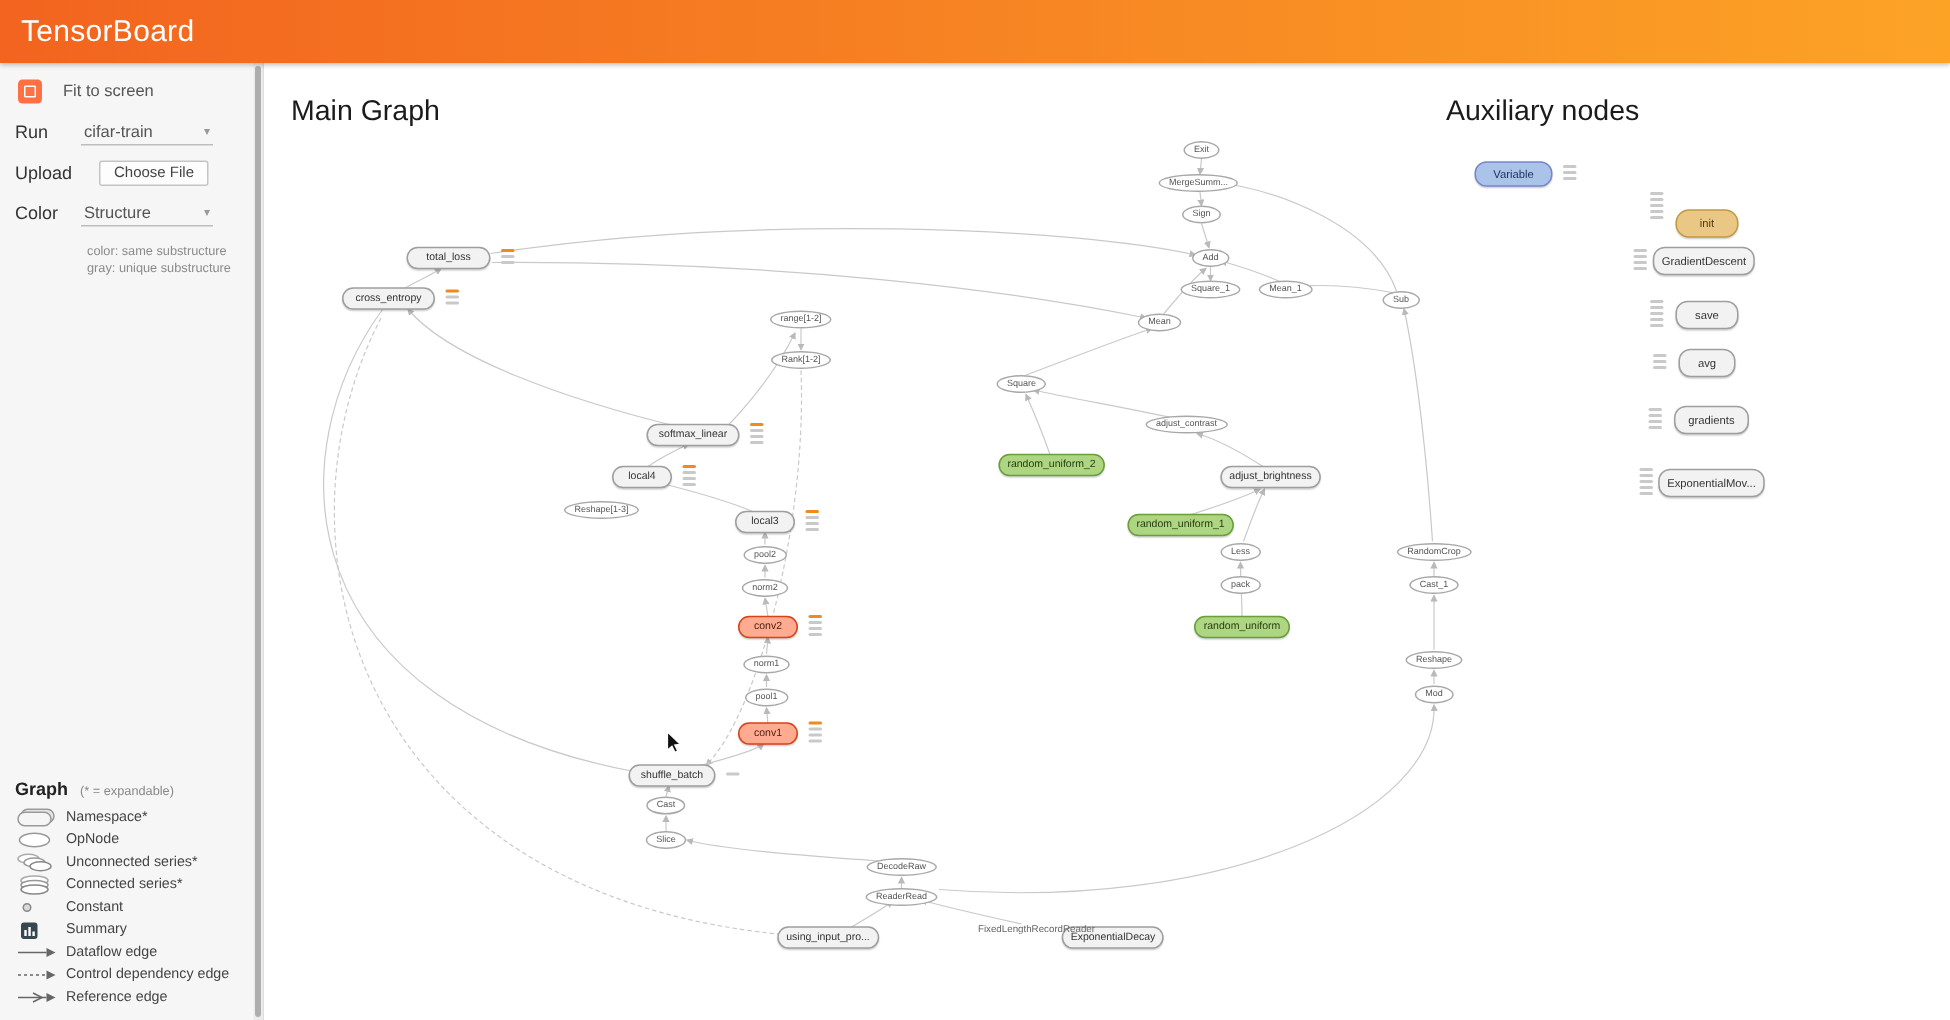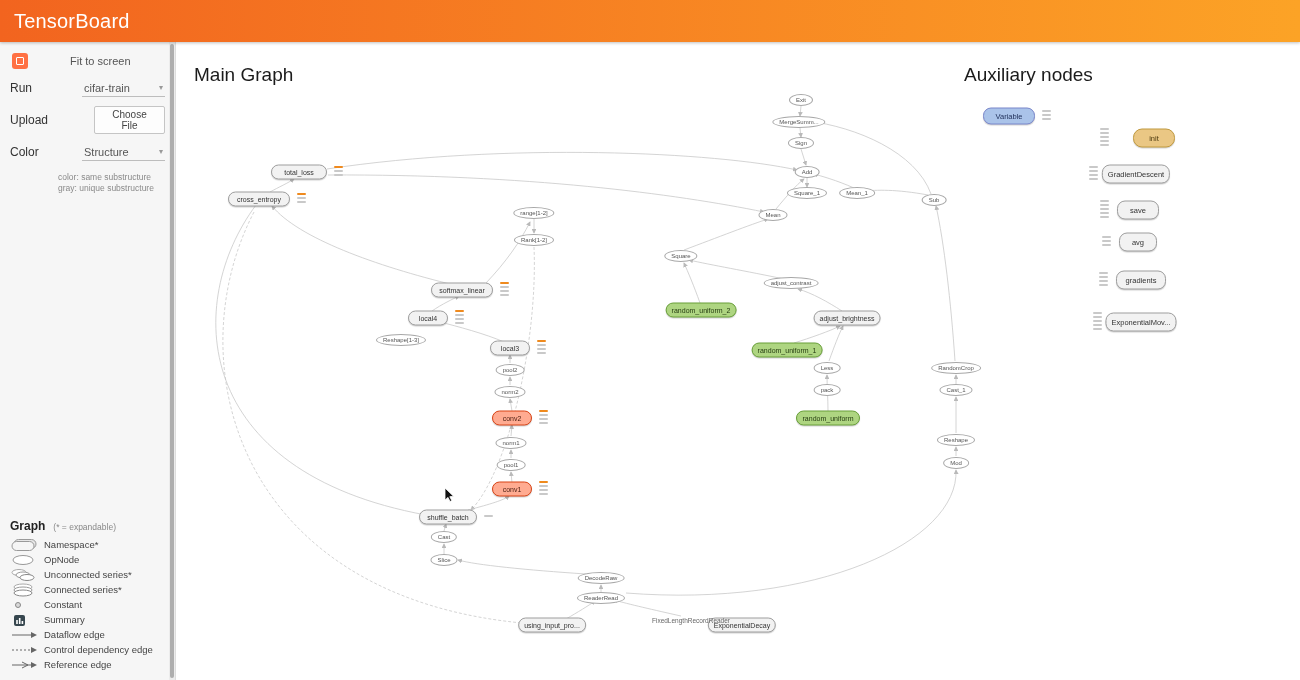--- a/index.html
+++ b/index.html
@@ -13,21 +13,21 @@
   .tab { color:rgba(255,255,255,.82); font-size:11px; font-weight:bold; letter-spacing:.6px; cursor:pointer; }
   .tab.active { color:#fff; }
 
   
   .content { display:flex; height:638px; }
   .sidebar { width:176px; background:#f6f6f6; border-right:1px solid #ddd; position:relative;
              display:flex; flex-direction:column; padding:10px 10px 8px 10px; }
   .graph-area { position:relative; width:1124px; height:638px; background:#fff; overflow:hidden; }
 
   
-  .srow { display:flex; align-items:center; margin-bottom:9px; min-height:18px;gap:28px; }
+  .srow { display:flex; align-items:center; margin-bottom:9px; min-height:18px; }
   .lbl { width:44px; font-size:12px; color:#333; flex:none; }
   .fit-icon { width:16px; height:16px; background:#ff7043; border-radius:3px; position:relative; flex:none; margin-left:2px; cursor:pointer;}
   .fit-icon::after { content:""; position:absolute; inset:4px; border:1.5px solid #fff; border-radius:1px; }
   .fit-label { font-size:11px; color:#555; margin-left:14px; }
   .select { width:88px; display:flex; align-items:center; justify-content:space-between;
             border-bottom:1px solid #bdbdbd; font-size:11px; color:#555; padding:2px 2px; cursor:pointer; }
   .caret { font-size:8px; color:#999; }
   .choose { font-size:10px; color:#444; background:#fdfdfd; border:1px solid #c5c5c5; border-radius:2px;
             padding:2px 9px; margin-left:12px; cursor:pointer; }
   .help { margin:2px 0 0 48px; font-size:8.5px; color:#8a8a8a; line-height:1.35; }
@@ -342,21 +342,21 @@
         <div class="gnode op" style="left: 268px; top: 518px;">Slice</div>
         <div class="gnode op" style="left: 425px; top: 536px;">DecodeRaw</div>
         <div class="gnode op" style="left: 425px; top: 556px;">ReaderRead</div>
         <div class="gnode oplabel" style="left: 515px; top: 578px;">FixedLengthRecordReader</div>
         <div class="gnode blue" style="left: 833px; top: 74px; min-width: 52px;">Variable</div>
         <div class="ticks" style="top: 68px; left: 866px;">
           <div class="tick"></div>
           <div class="tick"></div>
           <div class="tick"></div>
         </div>
-        <div class="gnode tan" style="left: 962px; top: 96px; min-width: 42px; margin-left: 16px;">init</div>
+        <div class="gnode tan" style="left: 962px; top: 107px; min-width: 42px;">init</div>
         <div class="ticks" style="top: 86px; left: 924px;">
           <div class="tick"></div>
           <div class="tick"></div>
           <div class="tick"></div>
           <div class="tick"></div>
           <div class="tick"></div>
         </div>
         <div class="gnode aux" style="left: 960px; top: 132px; min-width: 60px;">GradientDescent</div>
         <div class="ticks" style="top: 124px; left: 913px;">
           <div class="tick"></div>

